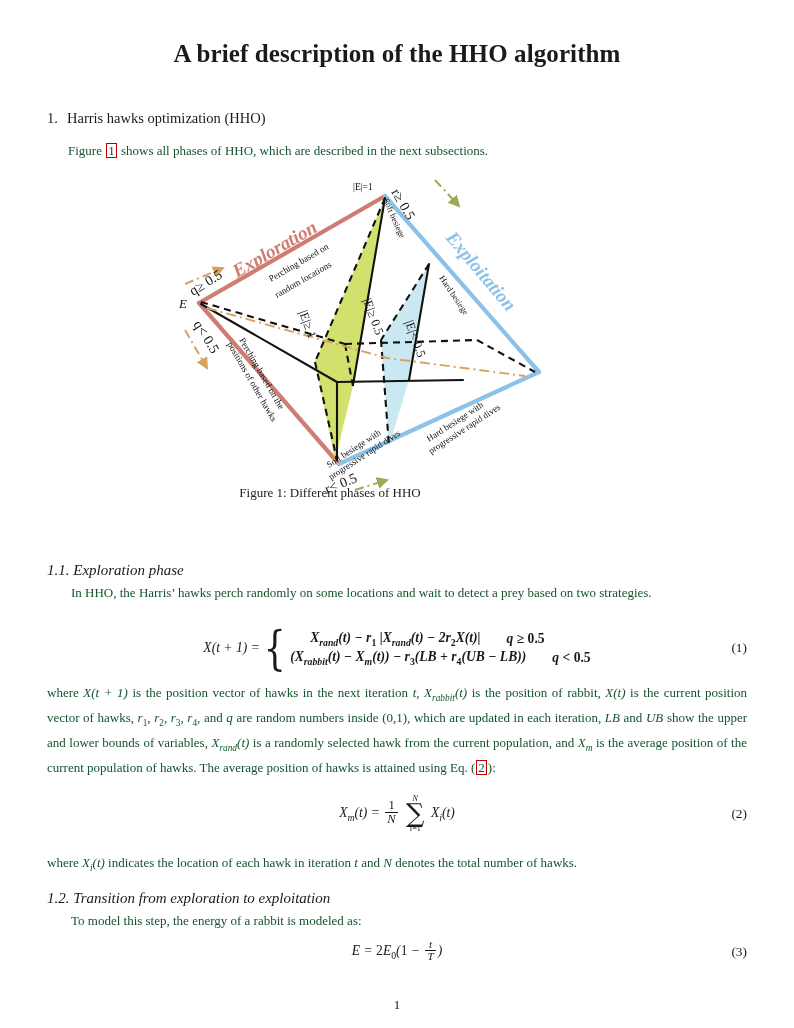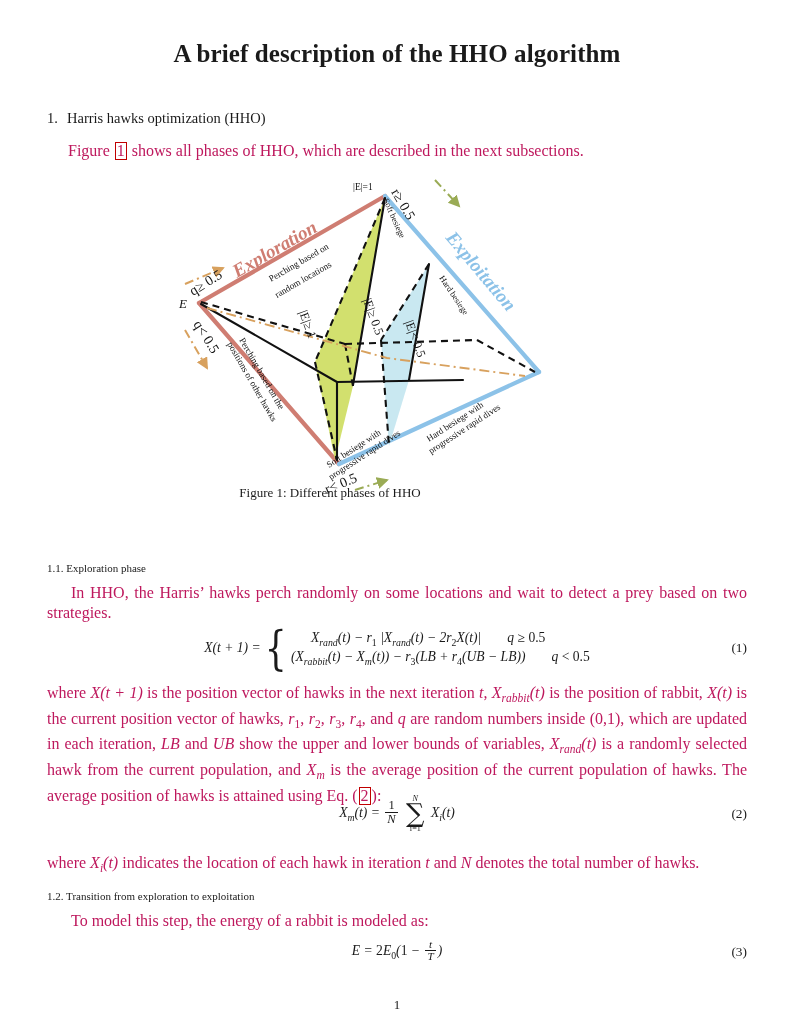--- a/index.html
+++ b/index.html
@@ -36,24 +36,24 @@
     position: absolute;
     left: 47px;
     top: 110px;
     font-size: 14.5px;
     font-weight: normal;
   }
   .section-head .num { display:inline-block; width: 20px; }
 
   .para {
     position: absolute;
-    font-size: 16px;
+    font-size: 13px;
     line-height: 19.5px;
     text-align: justify;
-    color: #be185d;
+    color: #14532d;
   }
   .indent { text-indent: 24px; }
 
   .para-intro {
     left: 68px;
     top: 141px;
     width: 660px;
   }
   .reflink {
     border: 1px solid #c00000;
@@ -78,21 +78,22 @@
     top: 485px;
     width: 660px;
     text-align: center;
     font-size: 13px;
   }
 
   
   .subsec-head {
     position: absolute;
     left: 47px;
-    font-size: 11px;
+    font-size: 15px;
+    font-style: italic;
   }
   .subsec-11 { top: 562px; }
   .subsec-12 { top: 890px; }
 
   .para-11 { left: 47px; top: 583px; width: 700px; }
   .para-12 { left: 47px; top: 911px; width: 700px; }
 
   .para-after1 { left: 47px; top: 683px; width: 700px; }
   .para-after2 { left: 47px; top: 853px; width: 700px; }
 
@@ -129,21 +130,21 @@
   .cases { display: inline-flex; align-items: center; }
   .brace {
     font-size: 46px;
     line-height: 0.8;
     font-family: "DejaVu Serif", serif;
     font-weight: 300;
     transform: scaleX(0.75);
     margin-right: 1px;
   }
   .cases-rows { display: flex; flex-direction: column; gap: 1px; }
-  .cases-rows .crow { display: flex; align-items: flex-start; white-space: nowrap; }
+  .cases-rows .crow { display: flex; align-items: center; white-space: nowrap; font-weight: bold; }
   .crow .lhs { display:inline-block; }
   .crow .cond { display:inline-block; margin-left: 26px; }
   .crow.r1 .lhs { padding-left: 20px; }
 
   
   .frac {
     display: inline-flex;
     flex-direction: column;
     align-items: center;
     vertical-align: middle;

